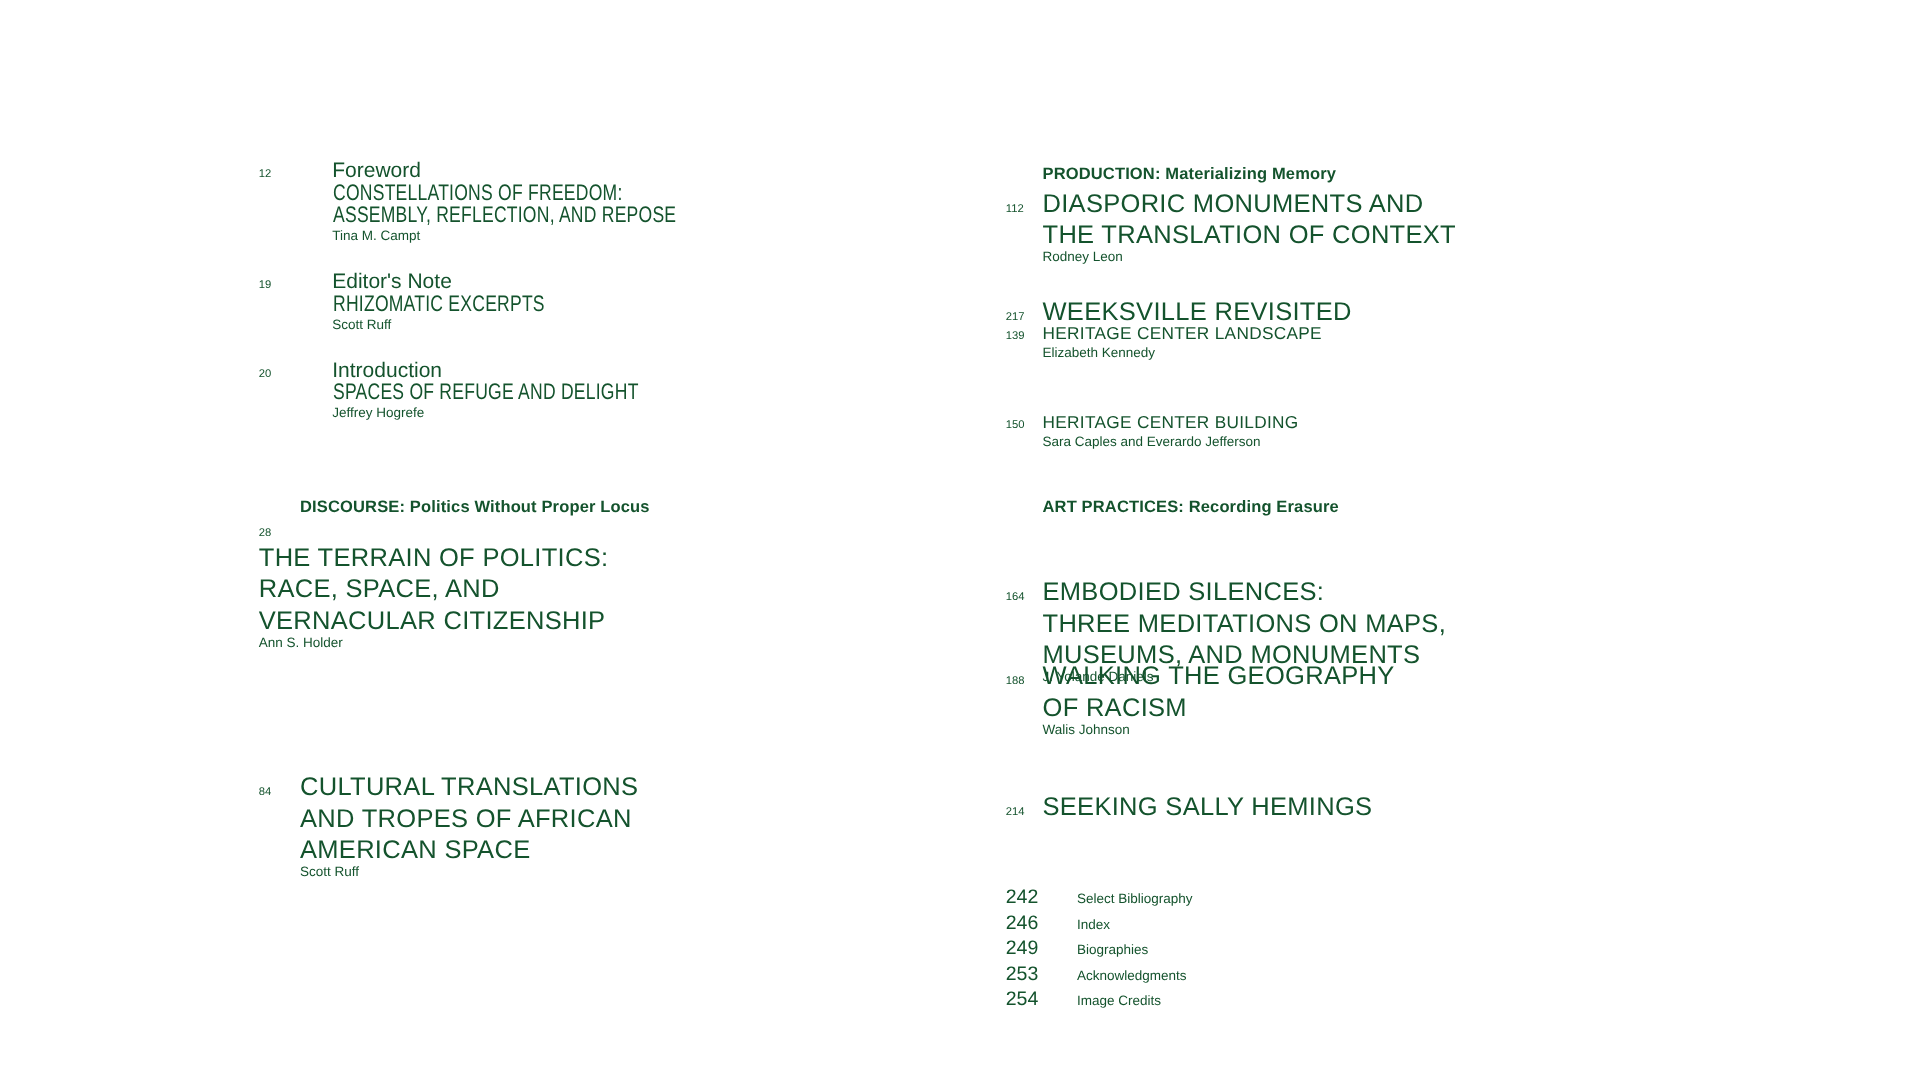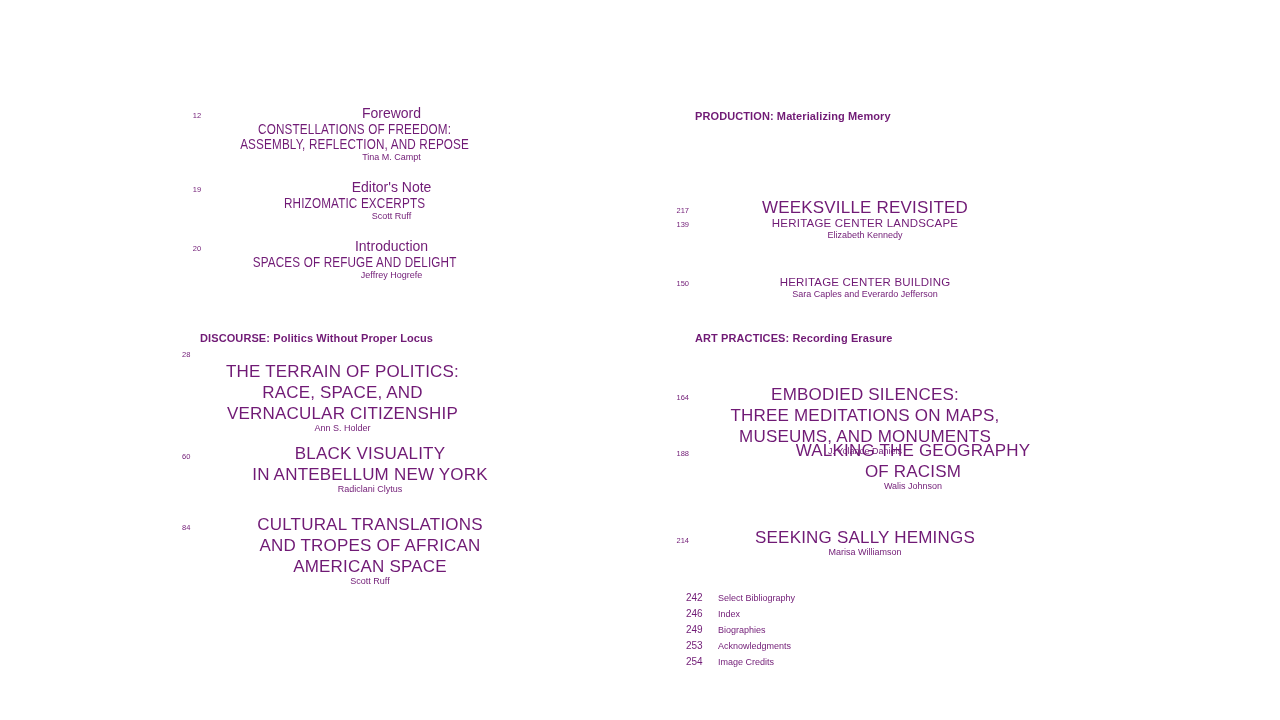--- a/index.html
+++ b/index.html
@@ -1,35 +1,35 @@
 <!DOCTYPE html>
 <html><head>
 <meta charset="utf-8">
 <style>
   html,body{margin:0;padding:0;background:#ffffff;}
   .page{position:relative;width:1216px;height:720px;background:#ffffff;overflow:hidden;
-        font-family:"Liberation Sans","DejaVu Sans",sans-serif;color:#701a75;text-align:center;}
+        font-family:"Liberation Sans","DejaVu Sans",sans-serif;color:#14532d;}
   .entry{position:absolute;display:flex;align-items:baseline;}
   .num{font-size:7.5px;line-height:12px;flex:0 0 auto;}
   .front .num{width:49px;}
   .lsect .num{width:27.5px;}
   .rsect .num{width:24.5px;}
   .body{width:340px;}
   .kicker{font-size:14px;line-height:12px;}
   .title-sm{font-size:15px;line-height:15px;margin-top:2px;white-space:pre-line;
             transform:scaleX(.78);transform-origin:0 0;letter-spacing:.2px;}
   .title-lg{font-size:17px;line-height:21px;letter-spacing:.2px;white-space:pre-line;}
   .title-sub{font-size:11.5px;line-height:14px;letter-spacing:.2px;}
   .author{font-size:9px;line-height:12px;}
   .after-lg{margin-top:-2px;}
   .after-sub{margin-top:-1px;}
   .sec-header{position:absolute;font-size:11px;line-height:13px;font-weight:bold;letter-spacing:.1px;}
   .back{position:absolute;left:670.5px;top:590px;}
   .back-row{display:flex;align-items:baseline;}
-  .back-num{font-size:10px;line-height:15px;width:47.5px;flex:0 0 auto;}
+  .back-num{font-size:13px;line-height:15px;width:47.5px;flex:0 0 auto;}
   .back-label{font-size:9px;line-height:15px;}
 </style>
 </head>
 <body>
 
 <div class="page">
 
   <div class="entry front" style="left:172.5px;top:107px;">
     <div class="num">12</div>
     <div class="body">
@@ -63,41 +63,41 @@
   <div class="entry lsect" style="left:172.5px;top:349px;flex-direction:column;">
     <div class="num">28</div>
     <div class="body">
       <div class="title-lg">THE TERRAIN OF POLITICS:
 RACE, SPACE, AND
 VERNACULAR CITIZENSHIP</div>
       <div class="author after-lg">Ann S. Holder</div>
     </div>
   </div>
 
-  <div class="entry lsect" style="left:172.5px;top:443px;">
-    <div class="num">60</div>
-    <div class="body">
-      <div class="title-lg">BLACK VISUALITY
-IN ANTEBELLUM NEW YORK</div>
-      <div class="author after-lg">Radiclani Clytus</div>
-    </div>
-  </div>
 
   <div class="entry lsect" style="left:172.5px;top:514px;">
     <div class="num">84</div>
     <div class="body">
       <div class="title-lg">CULTURAL TRANSLATIONS
 AND TROPES OF AFRICAN
 AMERICAN SPACE</div>
       <div class="author after-lg">Scott Ruff</div>
     </div>
   </div>
 
   <div class="sec-header" style="left:695px;top:110px;">PRODUCTION: Materializing Memory</div>
 
+  <div class="entry rsect" style="left:670.5px;top:125px;">
+    <div class="num">112</div>
+    <div class="body">
+      <div class="title-lg">DIASPORIC MONUMENTS AND
+THE TRANSLATION OF CONTEXT</div>
+      <div class="author after-lg">Rodney Leon</div>
+    </div>
+  </div>
 
   <div class="entry rsect" style="left:670.5px;top:197px;">
     <div class="num">217</div>
     <div class="body">
       <div class="title-lg">WEEKSVILLE REVISITED</div>
     </div>
   </div>
 
   <div class="entry rsect" style="left:670.5px;top:216px;">
     <div class="num">139</div>
@@ -120,34 +120,33 @@
   <div class="entry rsect" style="left:670.5px;top:360px;margin-top:24px;">
     <div class="num">164</div>
     <div class="body">
       <div class="title-lg">EMBODIED SILENCES:
 THREE MEDITATIONS ON MAPS,
 MUSEUMS, AND MONUMENTS</div>
       <div class="author after-lg">J. Yolande Daniels</div>
     </div>
   </div>
 
-  <div class="entry rsect" style="left:670.5px;top:440px;gap:48px;">
+  <div class="entry rsect" style="left:670.5px;top:440px;">
     <div class="num">188</div>
     <div class="body">
       <div class="title-lg">WALKING THE GEOGRAPHY
 OF RACISM</div>
       <div class="author after-lg">Walis Johnson</div>
     </div>
   </div>
 
   <div class="entry rsect" style="left:670.5px;top:511px;margin-top:16px;">
     <div class="num">214</div>
     <div class="body">
       <div class="title-lg">SEEKING SALLY HEMINGS</div>
-      <div class="author after-lg">Marisa Williamson</div>
     </div>
   </div>
 
   <div class="back">
     <div class="back-row">
       <div class="back-num">242</div>
       <div class="back-label">Select Bibliography</div>
     </div>
     <div class="back-row">
       <div class="back-num">246</div>

